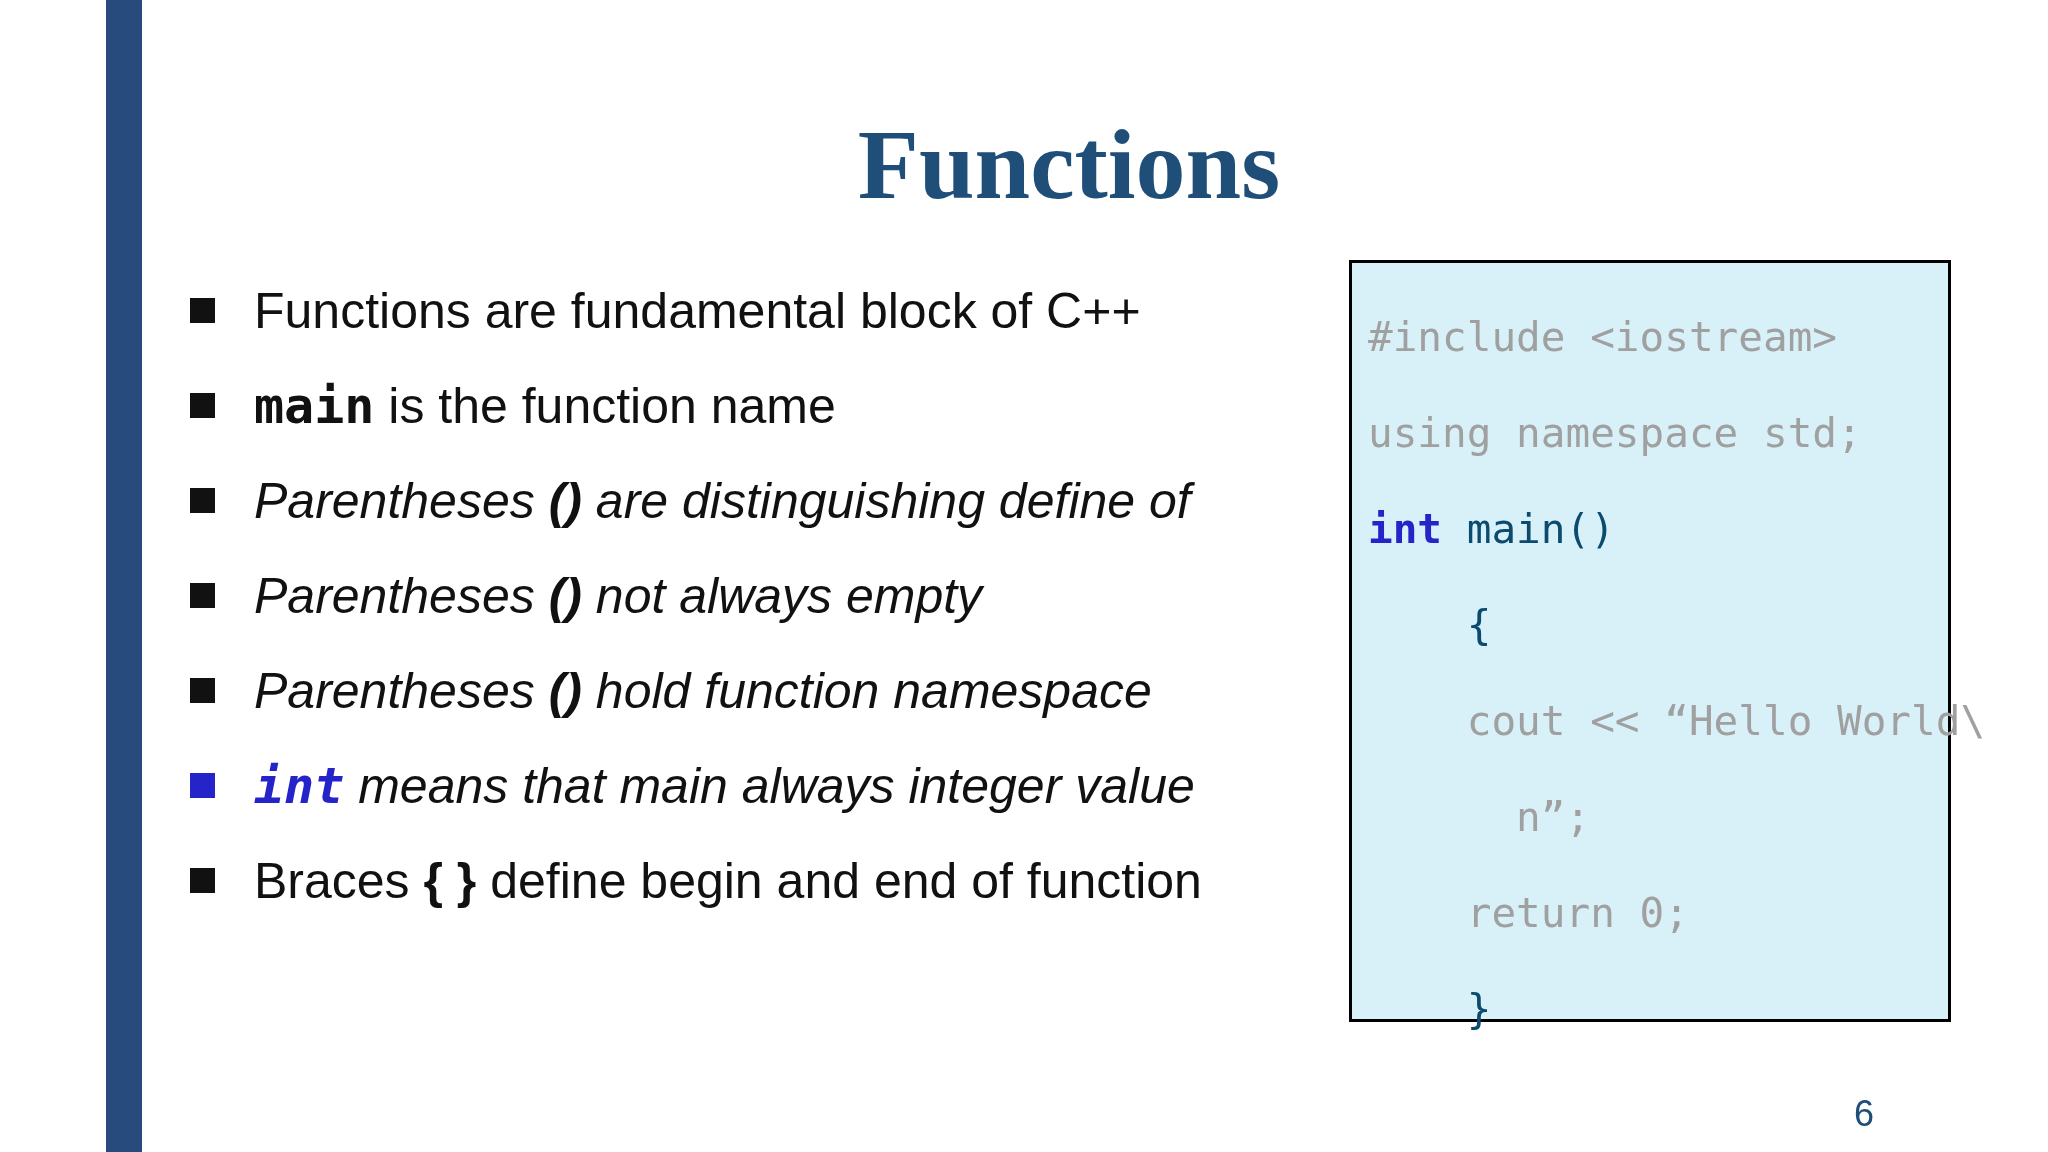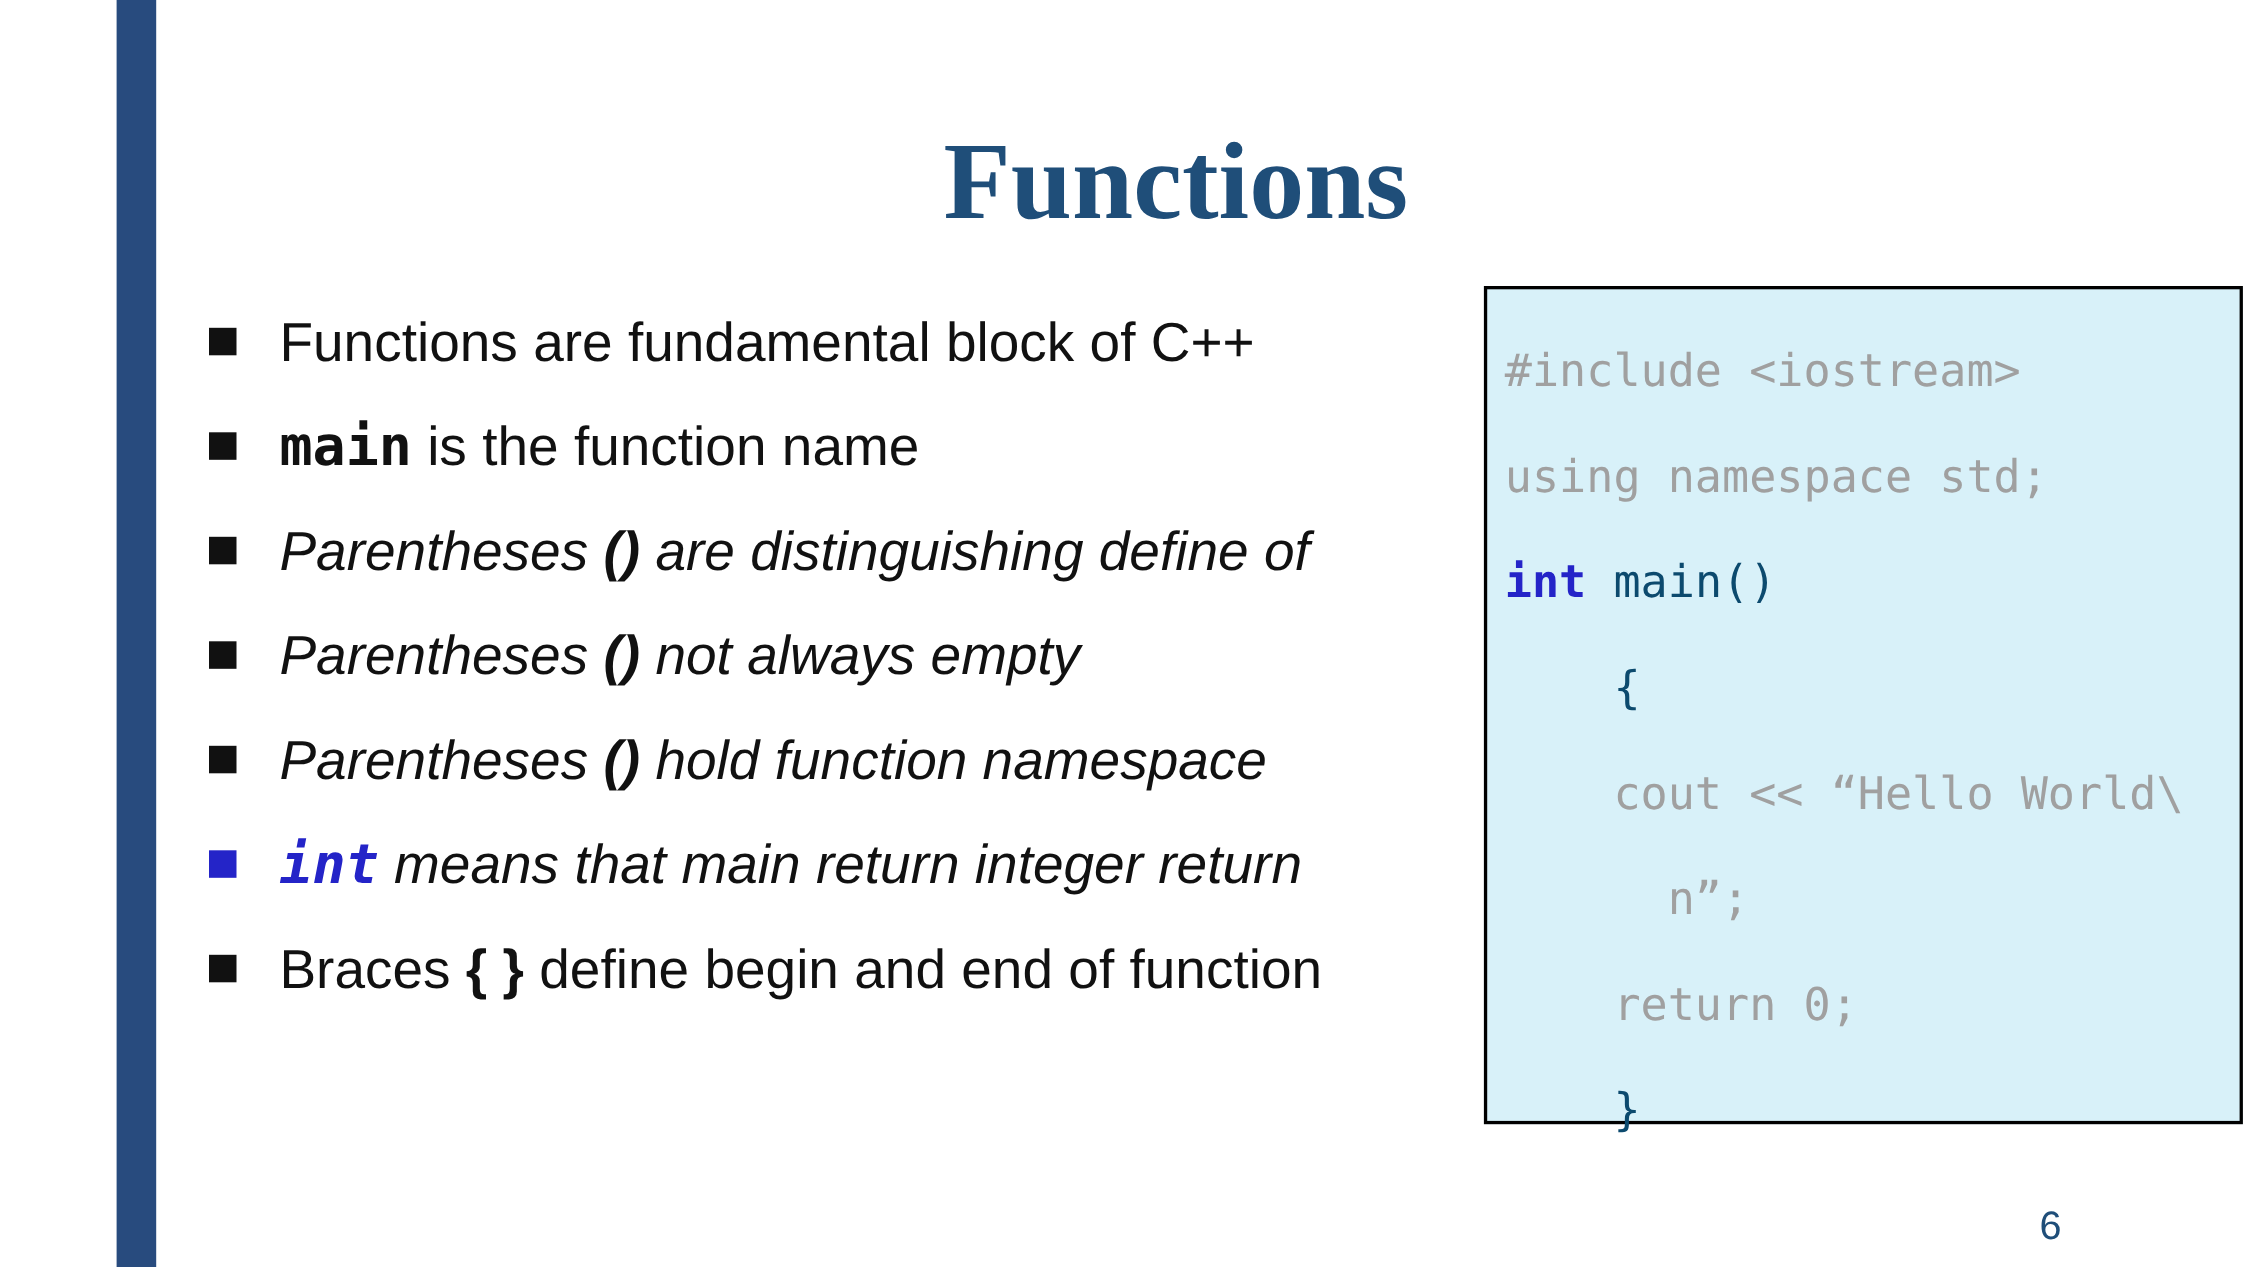--- a/index.html
+++ b/index.html
@@ -61,21 +61,21 @@
   .s-b  { font-weight: bold; }
   .s-i  { font-style: italic; }
   .s-ib { font-style: italic; font-weight: bold; }
   .s-mb { font-family: "DejaVu Sans Mono", monospace; font-weight: bold; }
   .s-kmi{ font-family: "DejaVu Sans Mono", monospace; font-weight: bold; font-style: italic; color: #2424C8; }
 
   
   .code-panel {
     position: absolute;
     left: 1325px; top: 260px;
-    width: 690px; height: 762px;
+    width: 602px; height: 762px;
     box-sizing: border-box;
     border: 3px solid #000000;
     background: #D8F1F9;
     overflow: visible;
   }
   .code-lines {
     padding: 26px 0 0 16px;
     font-family: "DejaVu Sans Mono", monospace;
     font-size: 41px;
     line-height: 96px;
@@ -120,21 +120,21 @@
       <div class="bullet-row">
         <span class="bullet-marker" style="background: rgb(17, 17, 17);"></span>
         <div class="bullet-text"><div class="line"><span class="s-i">Parentheses </span><span class="s-ib">()</span><span class="s-i"> not always empty</span></div></div>
       </div>
       <div class="bullet-row">
         <span class="bullet-marker" style="background: rgb(17, 17, 17);"></span>
         <div class="bullet-text"><div class="line"><span class="s-i">Parentheses </span><span class="s-ib">()</span><span class="s-i"> hold function namespace</span></div></div>
       </div>
       <div class="bullet-row">
         <span class="bullet-marker" style="background: rgb(36, 36, 200);"></span>
-        <div class="bullet-text"><div class="line"><span class="s-kmi">int</span><span class="s-i"> means that main return integer return</span></div></div>
+        <div class="bullet-text"><div class="line"><span class="s-kmi">int</span><span class="s-i"> means that main always integer value</span></div></div>
       </div>
       <div class="bullet-row">
         <span class="bullet-marker" style="background: rgb(17, 17, 17);"></span>
         <div class="bullet-text"><div class="line"><span class="s-r">Braces </span><span class="s-b">{ }</span><span class="s-r"> define begin and end of function</span></div></div>
       </div>
     </div>
 
   <div class="code-panel">
     <div class="code-lines" id="code-lines">
         <div class="code-line"><span class="c-gray">#include &lt;iostream&gt;</span></div>

